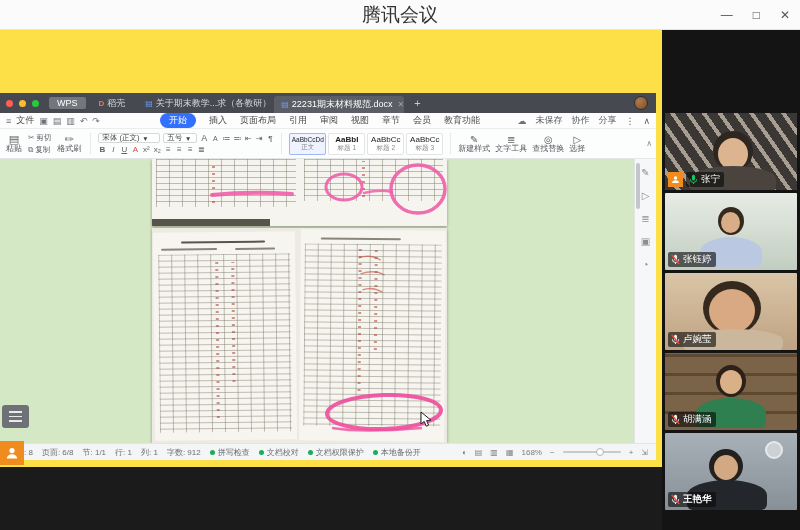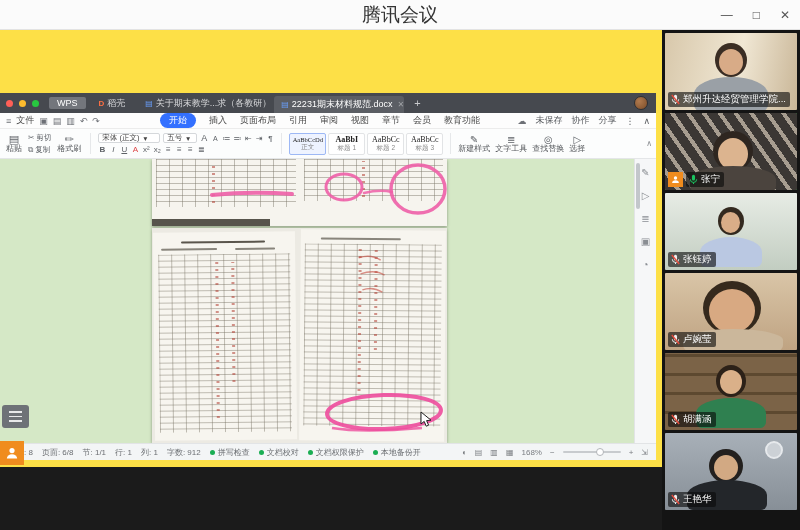--- a/index.html
+++ b/index.html
@@ -46,21 +46,21 @@
   .minibtn { display:flex; align-items:center; gap:2px; font-size:7.5px; color:#5d6166; }
   .vsep { width:1px; background:#e6e8ea; margin:2px 1px; }
   .fontcol { display:flex; flex-direction:column; justify-content:center; gap:2px; }
   .fontrow { display:flex; align-items:center; gap:3px; }
   .selbox { border:1px solid #d5d8db; border-radius:2px; background:#fff; font-size:7.5px; color:#444; padding:0 3px; height:10px; display:flex; align-items:center; gap:4px; }
   .fbtn { font-size:8px; color:#5d6166; min-width:8px; text-align:center; }
   .fbtn.b{font-weight:bold;} .fbtn.i{font-style:italic;} .fbtn.u{text-decoration:underline;}
   .fbtn.red{ color:#d44; }
   .styles { display:flex; align-items:center; gap:2px; }
   .stylebox { border:1px solid #e2e4e6; background:#fff; border-radius:2px; width:37px; height:22px; display:flex; flex-direction:column; align-items:center; justify-content:center; line-height:1; }
-  .stylebox .sample { font-size:8px; color:#222; font-family:Liberation Serif, serif; }
+  .stylebox .sample { font-size:8px; color:#222; font-family:Liberation Sans, sans-serif; }
   .stylebox .sname { font-size:6.5px; color:#888; margin-top:1px; }
   .stylebox.cur { border-color:#9db8f5; background:#eef3ff; }
   .toolcol { display:flex; align-items:center; gap:5px; }
   .toolbtn { display:flex; flex-direction:column; align-items:center; justify-content:center; line-height:1.1; }
   .toolbtn .g { font-size:10px; color:#5d6166; }
   .rib-collapse { align-self:center; color:#8a8d91; font-size:8px; margin-left:auto; }
 
   
   .wps-canvas { position:relative; height:284px; background:#d5e8c6; overflow:hidden; }
 
@@ -370,127 +370,110 @@
       <svg width="14" height="14" viewBox="0 0 14 14">
         <circle cx="7" cy="4.6" r="2.6" fill="#fff"></circle>
           <path d="M1.8 12.6 a5.2 4.4 0 0 1 10.4 0 Z" fill="#fff"></path>
       </svg>
     </div>
   </div>
 </div>
 
 <div class="sidebar">
 
-  <div class="tile t1" style="top:3px;">
+
+  <div class="tile t3" style="top:163px;">
     <div class="scene">
-      <div class="p-head" style="width:32px;height:34px;left:50px;top:10px;background:#3a2d24;"></div>
-      <div class="p-head" style="width:24px;height:26px;left:54px;top:16px;background:#d8ab87;"></div>
-      <div class="p-body" style="width:74px;height:34px;left:29px;top:44px;background:#9aa0a6;"></div>
+      <div class="p-head" style="width:26px;height:28px;left:53px;top:14px;background:#33291f;"></div>
+      <div class="p-head" style="width:19px;height:21px;left:56px;top:19px;background:#d9ad88;"></div>
+      <div class="p-body" style="width:62px;height:30px;left:35px;top:44px;background:#bac8e2;"></div>
     </div>
     <div class="namebar">
       <span class="namepill">
         <svg width="9" height="11" viewBox="0 0 11 13">
           <rect x="3.6" y="0.8" width="3.8" height="7" rx="1.9" fill="#eee"></rect>
           <path d="M1.6 6.2 a3.9 3.9 0 0 0 7.8 0 M5.5 10.1 L5.5 12" stroke="#eee" stroke-width="1.2" fill="none"></path>
           <path d="M1 1 L10 12" stroke="#e84b3c" stroke-width="1.6"></path>
         </svg>
-        <span>郑州升达经贸管理学院...</span>
-      </span>
-    </div>
-  </div>
-
-  <div class="tile t3" style="top:163px;">
+        <span>张钰婷</span>
+      </span>
+    </div>
+  </div>
+
+  <div class="tile t2 speaking" style="top:83px;">
     <div class="scene">
-      <div class="p-head" style="width:26px;height:28px;left:53px;top:14px;background:#33291f;"></div>
-      <div class="p-head" style="width:19px;height:21px;left:56px;top:19px;background:#d9ad88;"></div>
-      <div class="p-body" style="width:62px;height:30px;left:35px;top:44px;background:#bac8e2;"></div>
+      <div class="p-head" style="width:40px;height:40px;left:48px;top:18px;background:#2e2620;"></div>
+      <div class="p-head" style="width:30px;height:32px;left:53px;top:25px;background:#dcb48f;"></div>
+      <div class="p-body" style="width:86px;height:26px;left:25px;top:53px;background:#4b443e;"></div>
+    </div>
+    <div class="namebar">
+      <span class="obadge">
+        <svg width="9" height="9" viewBox="0 0 14 14">
+          <circle cx="7" cy="4.6" r="2.6" fill="#fff"></circle>
+            <path d="M1.8 12.6 a5.2 4.4 0 0 1 10.4 0 Z" fill="#fff"></path>
+        </svg>
+      </span>
+      <span class="namepill">
+        <svg width="9" height="11" viewBox="0 0 11 13">
+          <rect x="3.6" y="0.8" width="3.8" height="7" rx="1.9" fill="#19c45f"></rect>
+          <path d="M1.6 6.2 a3.9 3.9 0 0 0 7.8 0 M5.5 10.1 L5.5 12" stroke="#19c45f" stroke-width="1.2" fill="none"></path>
+        </svg>
+        <span>张宁</span>
+      </span>
+    </div>
+  </div>
+
+  <div class="tile t4" style="top:243px;">
+    <div class="scene">
+      <div class="p-head" style="width:58px;height:54px;left:38px;top:8px;background:#35291d;"></div>
+      <div class="p-head" style="width:46px;height:44px;left:44px;top:16px;background:#d8a982;"></div>
+      <div class="p-body" style="width:100px;height:22px;left:18px;top:56px;background:#cbb79b;"></div>
     </div>
     <div class="namebar">
       <span class="namepill">
         <svg width="9" height="11" viewBox="0 0 11 13">
           <rect x="3.6" y="0.8" width="3.8" height="7" rx="1.9" fill="#eee"></rect>
           <path d="M1.6 6.2 a3.9 3.9 0 0 0 7.8 0 M5.5 10.1 L5.5 12" stroke="#eee" stroke-width="1.2" fill="none"></path>
           <path d="M1 1 L10 12" stroke="#e84b3c" stroke-width="1.6"></path>
         </svg>
-        <span>张钰婷</span>
-      </span>
-    </div>
-  </div>
-
-  <div class="tile t2 speaking" style="top:83px;">
+        <span>卢婉莹</span>
+      </span>
+    </div>
+  </div>
+
+  <div class="tile t5" style="top:323px;">
     <div class="scene">
-      <div class="p-head" style="width:40px;height:40px;left:48px;top:18px;background:#2e2620;"></div>
-      <div class="p-head" style="width:30px;height:32px;left:53px;top:25px;background:#dcb48f;"></div>
-      <div class="p-body" style="width:86px;height:26px;left:25px;top:53px;background:#4b443e;"></div>
-    </div>
-    <div class="namebar">
-      <span class="obadge">
-        <svg width="9" height="9" viewBox="0 0 14 14">
-          <circle cx="7" cy="4.6" r="2.6" fill="#fff"></circle>
-            <path d="M1.8 12.6 a5.2 4.4 0 0 1 10.4 0 Z" fill="#fff"></path>
-        </svg>
-      </span>
-      <span class="namepill">
-        <svg width="9" height="11" viewBox="0 0 11 13">
-          <rect x="3.6" y="0.8" width="3.8" height="7" rx="1.9" fill="#19c45f"></rect>
-          <path d="M1.6 6.2 a3.9 3.9 0 0 0 7.8 0 M5.5 10.1 L5.5 12" stroke="#19c45f" stroke-width="1.2" fill="none"></path>
-        </svg>
-        <span>张宁</span>
-      </span>
-    </div>
-  </div>
-
-  <div class="tile t4" style="top:243px;">
-    <div class="scene">
-      <div class="p-head" style="width:58px;height:54px;left:38px;top:8px;background:#35291d;"></div>
-      <div class="p-head" style="width:46px;height:44px;left:44px;top:16px;background:#d8a982;"></div>
-      <div class="p-body" style="width:100px;height:22px;left:18px;top:56px;background:#cbb79b;"></div>
+      <div class="p-head" style="width:30px;height:32px;left:51px;top:12px;background:#2c2118;"></div>
+      <div class="p-head" style="width:22px;height:24px;left:55px;top:17px;background:#dab089;"></div>
+      <div class="p-body" style="width:70px;height:30px;left:31px;top:45px;background:#2f8050;"></div>
     </div>
     <div class="namebar">
       <span class="namepill">
         <svg width="9" height="11" viewBox="0 0 11 13">
           <rect x="3.6" y="0.8" width="3.8" height="7" rx="1.9" fill="#eee"></rect>
           <path d="M1.6 6.2 a3.9 3.9 0 0 0 7.8 0 M5.5 10.1 L5.5 12" stroke="#eee" stroke-width="1.2" fill="none"></path>
           <path d="M1 1 L10 12" stroke="#e84b3c" stroke-width="1.6"></path>
         </svg>
-        <span>卢婉莹</span>
-      </span>
-    </div>
-  </div>
-
-  <div class="tile t5" style="top:323px;">
+        <span>胡满涵</span>
+      </span>
+    </div>
+  </div>
+
+  <div class="tile t6" style="top:403px;font-weight:bold;">
     <div class="scene">
-      <div class="p-head" style="width:30px;height:32px;left:51px;top:12px;background:#2c2118;"></div>
-      <div class="p-head" style="width:22px;height:24px;left:55px;top:17px;background:#dab089;"></div>
-      <div class="p-body" style="width:70px;height:30px;left:31px;top:45px;background:#2f8050;"></div>
+      <div class="clock"></div>
+      <div class="p-head" style="width:34px;height:34px;left:44px;top:16px;background:#23201e;"></div>
+      <div class="p-head" style="width:24px;height:25px;left:49px;top:22px;background:#d2a983;"></div>
+      <div class="p-body" style="width:80px;height:30px;left:22px;top:47px;background:#23262a;"></div>
     </div>
     <div class="namebar">
       <span class="namepill">
         <svg width="9" height="11" viewBox="0 0 11 13">
           <rect x="3.6" y="0.8" width="3.8" height="7" rx="1.9" fill="#eee"></rect>
           <path d="M1.6 6.2 a3.9 3.9 0 0 0 7.8 0 M5.5 10.1 L5.5 12" stroke="#eee" stroke-width="1.2" fill="none"></path>
           <path d="M1 1 L10 12" stroke="#e84b3c" stroke-width="1.6"></path>
         </svg>
-        <span>胡满涵</span>
-      </span>
-    </div>
-  </div>
-
-  <div class="tile t6" style="top:403px;">
-    <div class="scene">
-      <div class="clock"></div>
-      <div class="p-head" style="width:34px;height:34px;left:44px;top:16px;background:#23201e;"></div>
-      <div class="p-head" style="width:24px;height:25px;left:49px;top:22px;background:#d2a983;"></div>
-      <div class="p-body" style="width:80px;height:30px;left:22px;top:47px;background:#23262a;"></div>
-    </div>
-    <div class="namebar">
-      <span class="namepill">
-        <svg width="9" height="11" viewBox="0 0 11 13">
-          <rect x="3.6" y="0.8" width="3.8" height="7" rx="1.9" fill="#eee"></rect>
-          <path d="M1.6 6.2 a3.9 3.9 0 0 0 7.8 0 M5.5 10.1 L5.5 12" stroke="#eee" stroke-width="1.2" fill="none"></path>
-          <path d="M1 1 L10 12" stroke="#e84b3c" stroke-width="1.6"></path>
-        </svg>
         <span>王艳华</span>
       </span>
     </div>
   </div>
 
 </div>
 
 </body></html>

